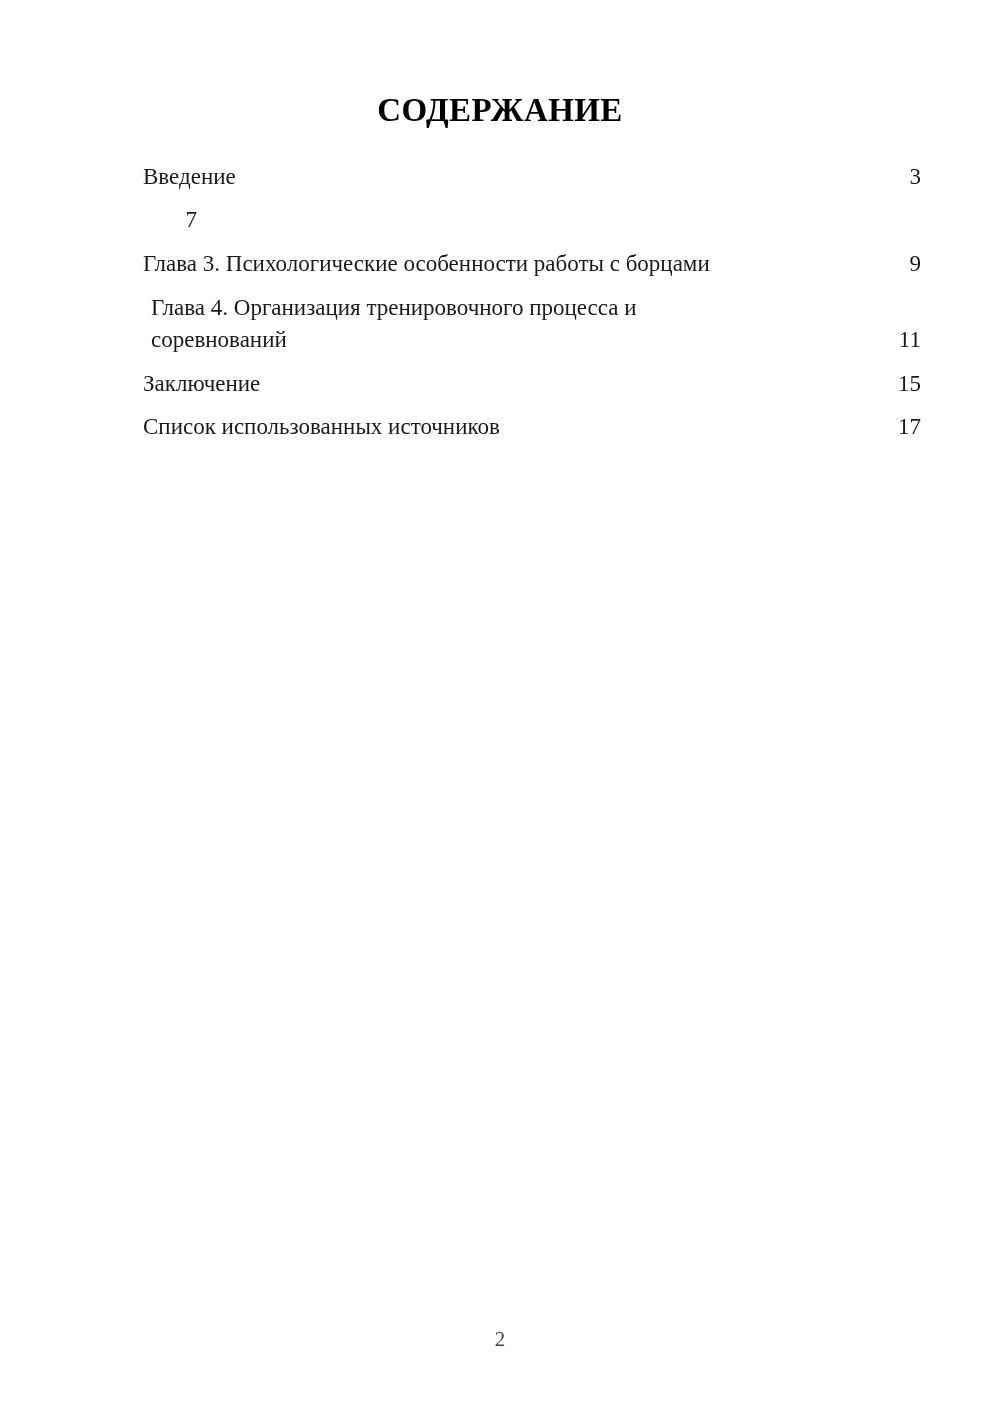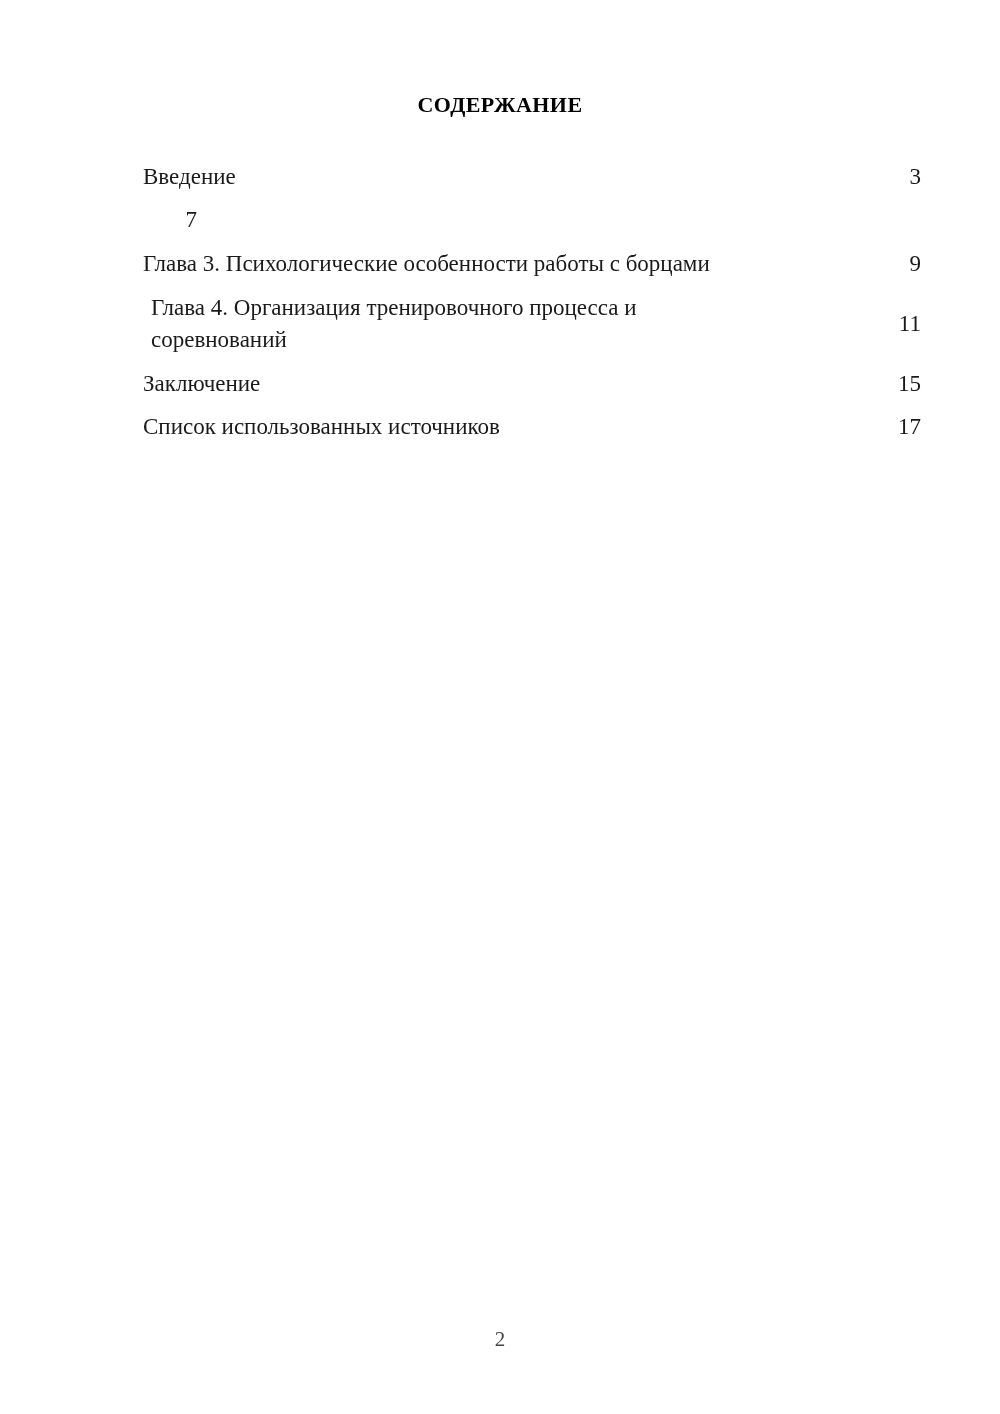--- a/index.html
+++ b/index.html
@@ -21,34 +21,34 @@
     width: 1000px;
     height: 1414px;
     box-sizing: border-box;
   }
   .doc-title {
     position: absolute;
     top: 92px;
     left: 0;
     width: 1000px;
     text-align: center;
-    font-size: 22px;
+    font-size: 33px;
     font-weight: bold;
     letter-spacing: 0.4px;
     color: #000000;
   }
   .toc {
     position: absolute;
     top: 162px;
     left: 143px;
     width: 778px;
   }
   .toc-row {
     display: flex;
-    align-items: center;
+    align-items: flex-end;
     justify-content: space-between;
     margin-bottom: 13px;
     font-size: 23px;
     line-height: 1.32;
     color: #1a1a1a;
   }
   .toc-label {
     flex: 0 1 auto;
     max-width: 660px;
     text-align: left;

